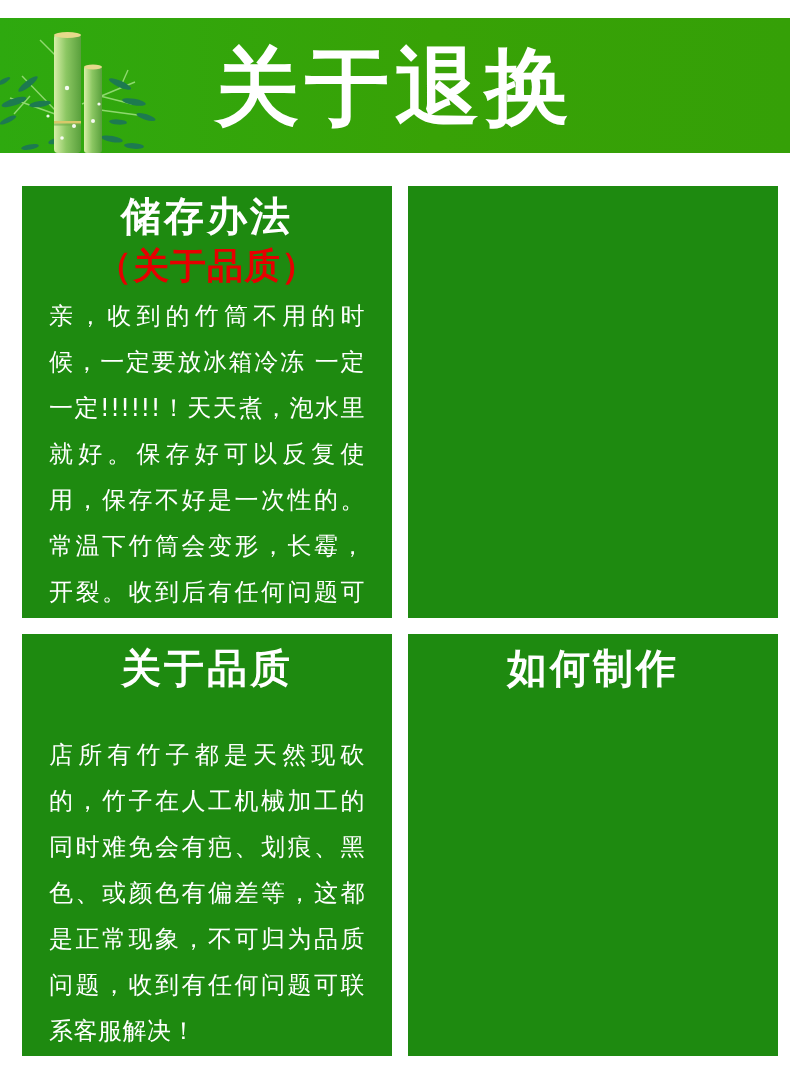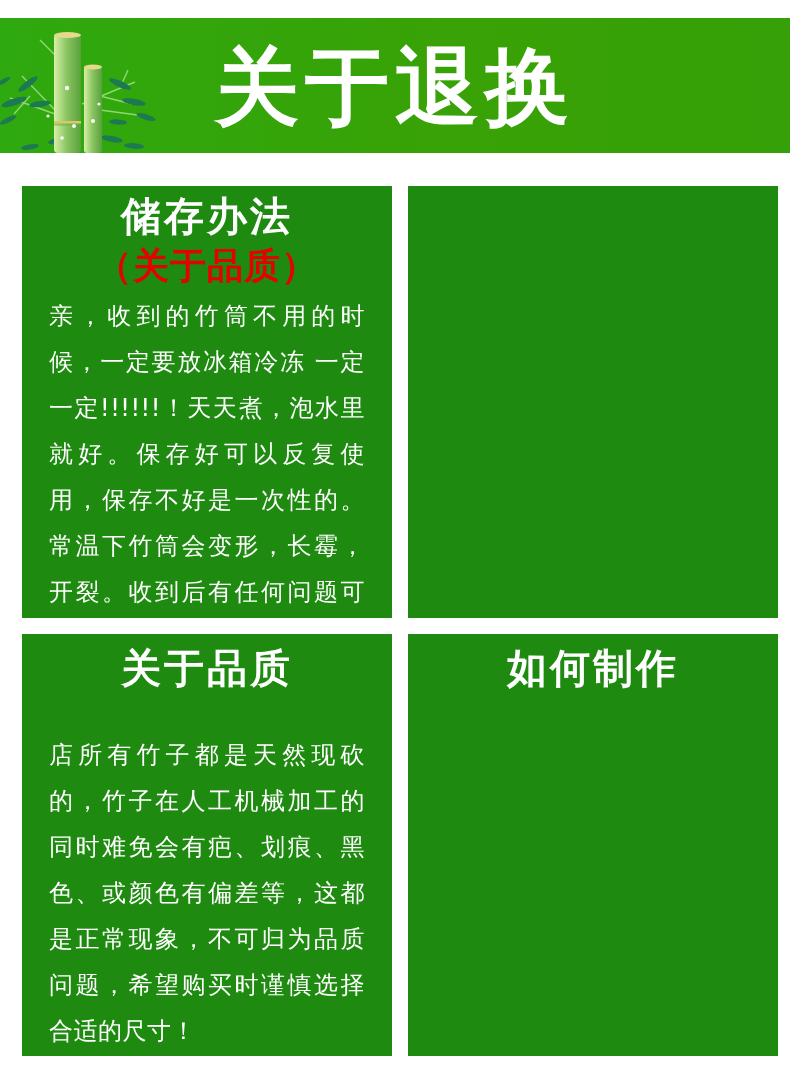--- a/index.html
+++ b/index.html
@@ -152,21 +152,21 @@
       <p class="body">亲，收到的竹筒不用的时候，一定要放冰箱冷冻 一定一定!!!!!!！天天煮，泡水里就好。保存好可以反复使用，保存不好是一次性的。常温下竹筒会变形，长霉，开裂。收到后有任何问题可联系我们在线客服！</p>
     </section>
 
     <section class="panel panel--tall">
     </section>
 
     <section class="panel panel--short">
       <div class="panel-head">
         <h2>关于品质</h2>
       </div>
-      <p class="body">店所有竹子都是天然现砍的，竹子在人工机械加工的同时难免会有疤、划痕、黑色、或颜色有偏差等，这都是正常现象，不可归为品质问题，希望购买时谨慎选择合适的尺寸！</p>
+      <p class="body">店所有竹子都是天然现砍的，竹子在人工机械加工的同时难免会有疤、划痕、黑色、或颜色有偏差等，这都是正常现象，不可归为品质问题，收到有任何问题可联系客服解决！</p>
     </section>
 
     <section class="panel panel--short">
       <div class="panel-head">
         <h2>如何制作</h2>
       </div>
     </section>
 
   </main>
 </div>

